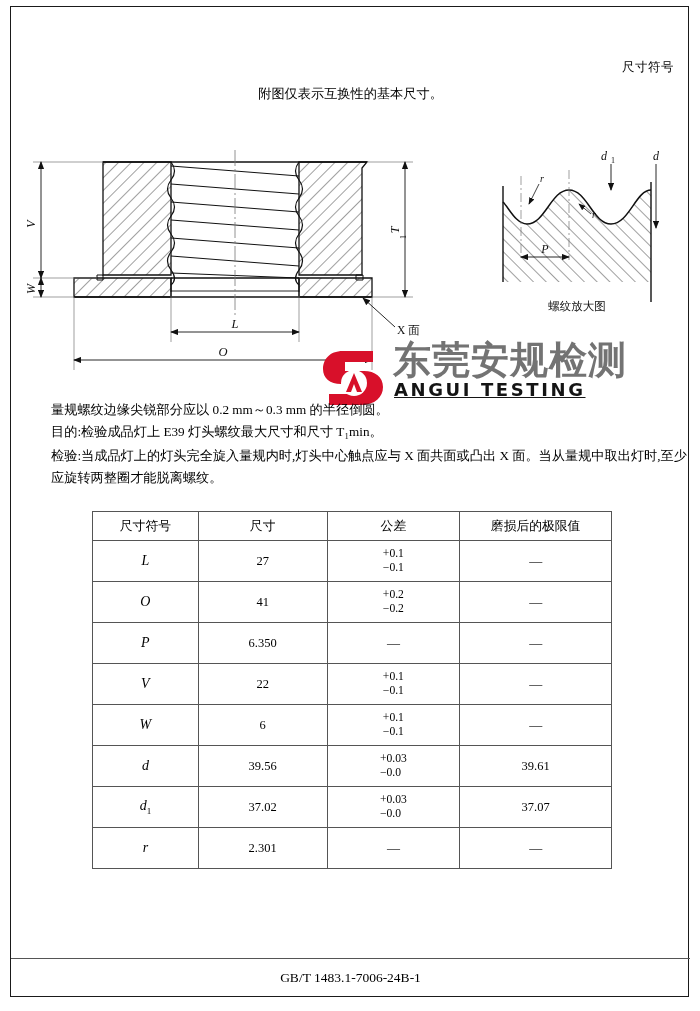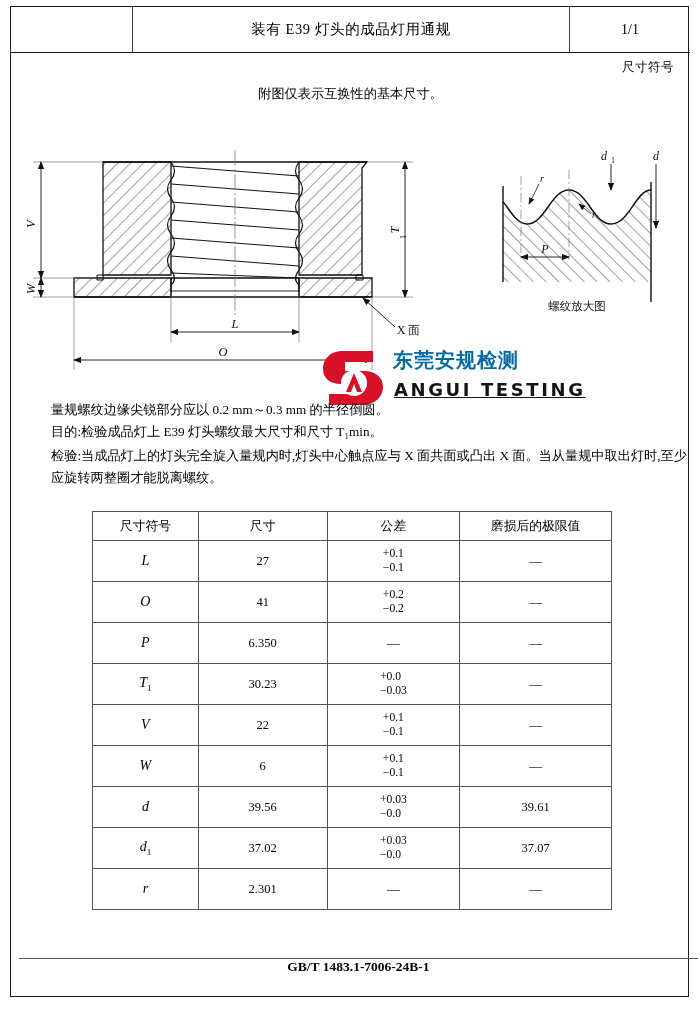--- a/index.html
+++ b/index.html
@@ -101,23 +101,23 @@
   .wm-logo {
     position: absolute;
     left: 0;
     top: 4px;
   }
   .wm-cn {
     position: absolute;
     left: 72px;
     top: 0px;
     font-family: "DejaVu Sans", sans-serif;
-    font-size: 20px;
+    font-size: 38px;
     font-weight: 700;
-    color: #0369a1;
+    color: #737373;
     letter-spacing: 1px;
     line-height: 34px;
   }
   .wm-en {
     position: absolute;
     left: 73px;
     top: 36px;
     font-family: "DejaVu Sans", sans-serif;
     font-size: 18px;
     font-weight: 700;
@@ -170,43 +170,37 @@
     display: inline-block;
     text-align: left;
     line-height: 13.5px;
     font-size: 11.6px;
   }
   .dash { font-size: 13px; }
 
   
   .footer {
     position: absolute;
-    left: 8px;
+    left: 0;
     bottom: 0;
     width: 679px;
     height: 38px;
     box-sizing: border-box;
     border-top: 1.2px solid #555;
     display: flex;
-    align-items: flex-start;
+    align-items: center;
     justify-content: center;
     font-size: 13.5px;
-    font-weight: bold;
   }
 </style>
 </head>
 <body>
 
 <div class="page">
 
-  <div class="header">
-    <div class="hdr-cell-left"></div>
-    <div class="hdr-cell-mid">装有 E39 灯头的成品灯用通规</div>
-    <div class="hdr-cell-right">1/1</div>
-  </div>
 
   <div class="unit-note">尺寸符号</div>
 
   <div class="intro">
     <div>附图仅表示互换性的基本尺寸。</div>
   </div>
 
   <div class="drawing">
     <svg width="679" height="250" viewBox="0 0 679 250">
       <defs>
@@ -386,26 +380,20 @@
           <td><span class="tolbox">+0.2<br>−0.2</span></td>
           <td><span class="dash">—</span></td>
         </tr>
         <tr>
           <td><span class="sym">P</span></td>
           <td>6.350</td>
           <td><span class="dash">—</span></td>
           <td><span class="dash">—</span></td>
         </tr>
         <tr>
-          <td><span class="sym">T<sub>1</sub></span></td>
-          <td>30.23</td>
-          <td><span class="tolbox">+0.0<br>−0.03</span></td>
-          <td><span class="dash">—</span></td>
-        </tr>
-        <tr>
           <td><span class="sym">V</span></td>
           <td>22</td>
           <td><span class="tolbox">+0.1<br>−0.1</span></td>
           <td><span class="dash">—</span></td>
         </tr>
         <tr>
           <td><span class="sym">W</span></td>
           <td>6</td>
           <td><span class="tolbox">+0.1<br>−0.1</span></td>
           <td><span class="dash">—</span></td>

